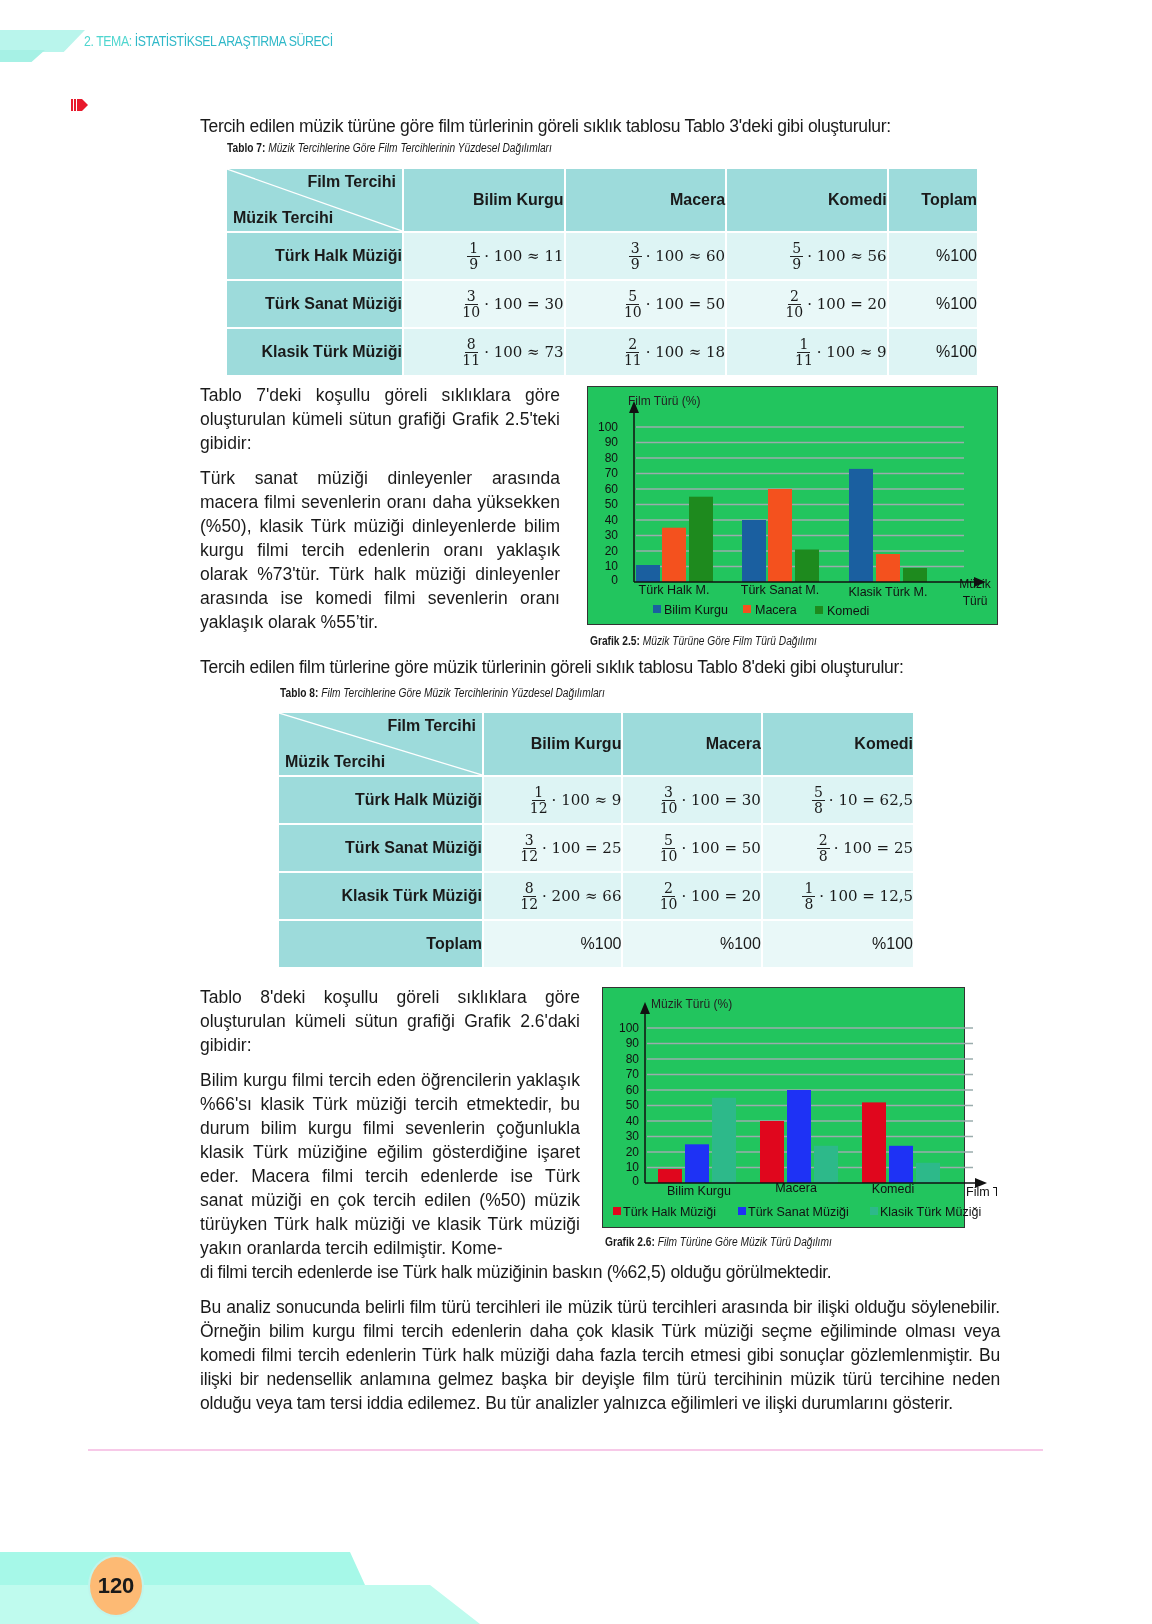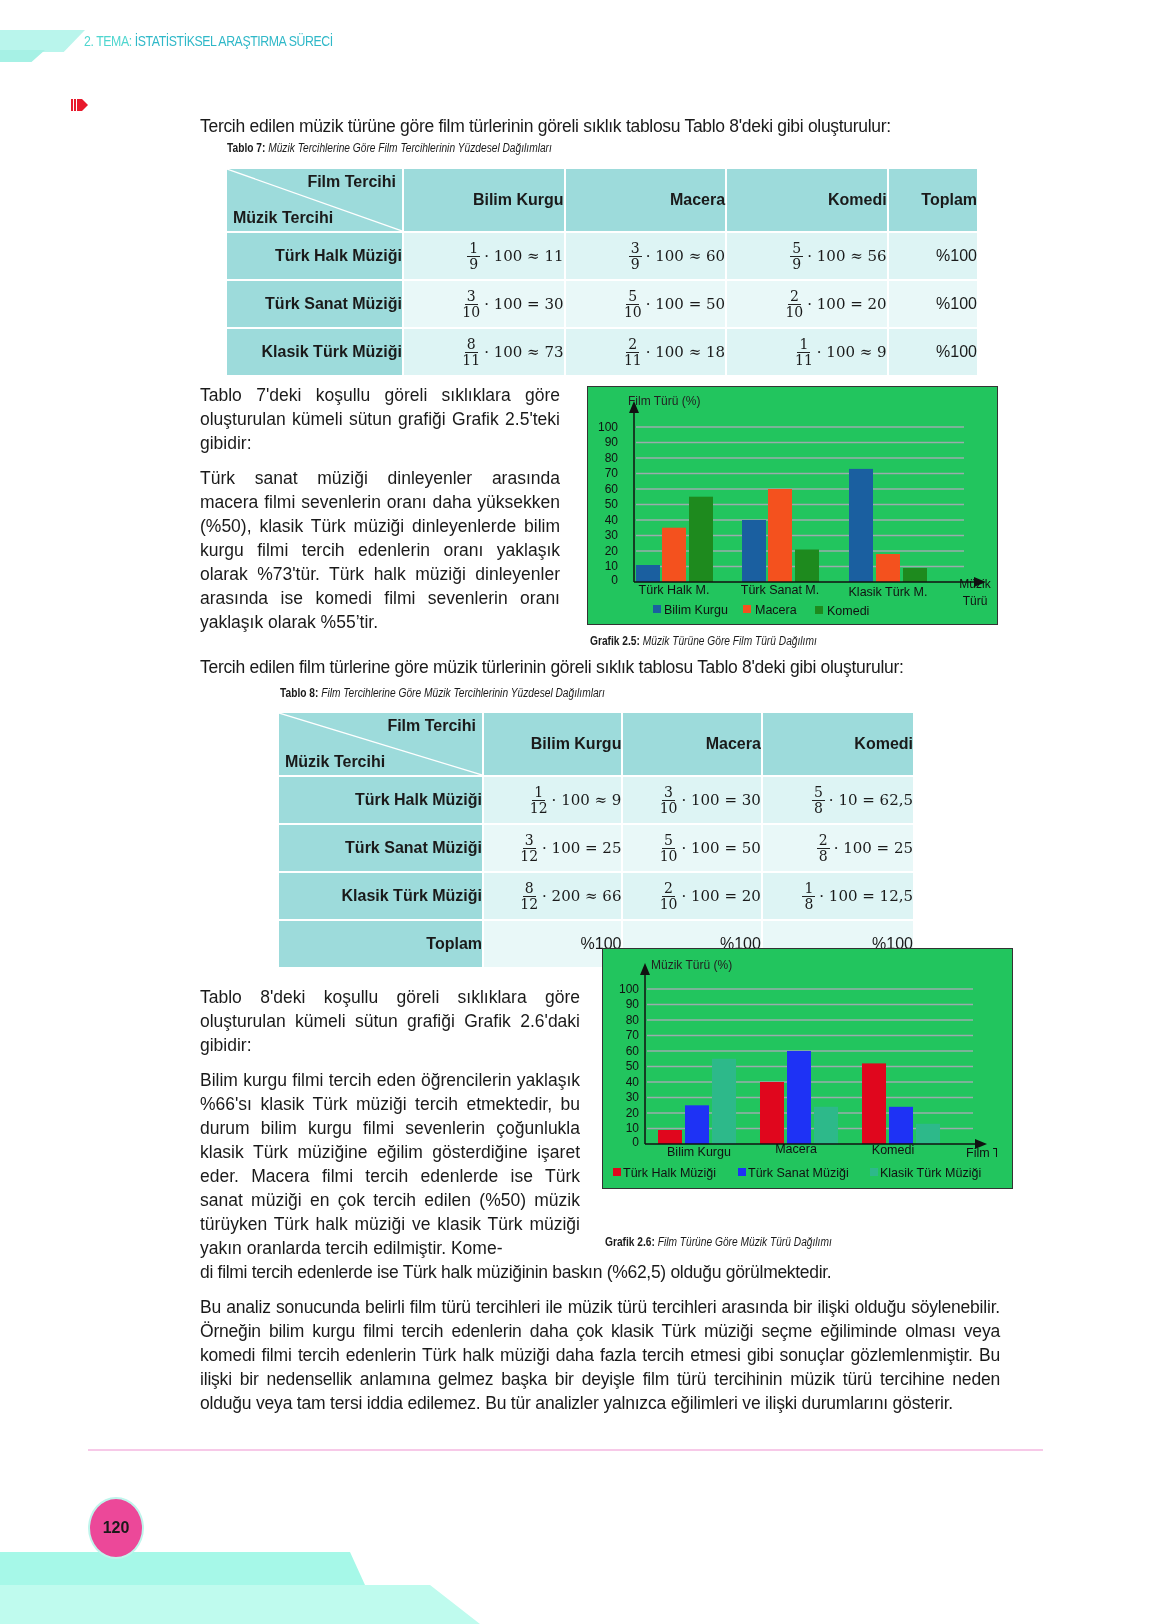--- a/index.html
+++ b/index.html
@@ -21,35 +21,35 @@
 .diag svg{position:absolute;left:0;top:0;width:100%;height:100%}
 .diag .ft{position:absolute;right:6px;top:4px;font-weight:bold}
 .diag .mt{position:absolute;left:6px;bottom:4px;font-weight:bold}
 .frac{display:inline-flex;flex-direction:column;align-items:center;vertical-align:middle;font-size:14px;line-height:15px;margin-right:4px}
 .frac .n{border-bottom:1px solid #222;padding:0 2px}
 .expr{font-family:"DejaVu Serif",serif;font-size:15px;white-space:nowrap}
 .chartbox{position:absolute;border:1.5px solid #333;background:#22c55e}
 .footer-line{position:absolute;left:88px;top:1449px;width:955px;height:2px;background:#f7c9e8}
 .ft-band1{position:absolute;left:0;top:1552px;width:365px;height:33px;background:#a6f8e8;clip-path:polygon(0 0,350px 0,100% 100%,0 100%)}
 .ft-band2{position:absolute;left:0;top:1585px;width:480px;height:39px;background:#bffbee;clip-path:polygon(0 0,430px 0,100% 100%,0 100%)}
-.pagenum{position:absolute;left:88px;top:1497px;width:56px;height:62px;border-radius:50%;background:#ec4899;border:2px solid #bff5ec;display:flex;align-items:center;justify-content:center;font-weight:bold;font-size:16px}
+.pagenum{position:absolute;left:88px;top:1555px;width:56px;height:62px;border-radius:50%;background:#fdba74;border:2px solid #bff5ec;display:flex;align-items:center;justify-content:center;font-weight:bold;font-size:22px}
 </style>
 </head>
 <body>
 
 <div class="hdr-band1"></div>
 <div class="hdr-band2"></div>
 <div class="hdr-title"><span>2. TEMA: </span><b>İSTATİSTİKSEL ARAŞTIRMA SÜRECİ</b></div>
 <svg class="arrow-ic" viewBox="0 0 18 16">
     <rect x="0" y="2" width="2" height="12" fill="#e8192c"></rect>
     <rect x="3" y="2" width="2" height="12" fill="#e8192c"></rect>
     <polygon points="6,2 11,2 17,8 11,14 6,14" fill="#e8192c"></polygon>
   </svg>
 
-<div class="p" style="left:200px;top:114px;width:790px;white-space:nowrap;letter-spacing:-0.3px">Tercih edilen müzik türüne göre film türlerinin göreli sıklık tablosu Tablo 8'deki gibi oluşturulur:</div>
+<div class="p" style="left:200px;top:114px;width:790px;white-space:nowrap;letter-spacing:-0.3px">Tercih edilen müzik türüne göre film türlerinin göreli sıklık tablosu Tablo 3'deki gibi oluşturulur:</div>
 <div class="cap" style="left:227px;top:141px"><b>Tablo 7:</b><span> Müzik Tercihlerine Göre Film Tercihlerinin Yüzdesel Dağılımları</span></div>
 
 <table class="t" style="left:225px;top:167px;width:754px">
   <tbody>
       <tr style="height:64px">
     <td class="h diag" style="width:177px">
       <svg preserveAspectRatio="none" viewBox="0 0 100 100">
             <line x1="0" y1="0" x2="100" y2="100" stroke="#fff" stroke-width="1.5"></line>
           </svg>
       <span class="ft">Film Tercihi</span>
@@ -242,21 +242,21 @@
     <td class="c2">%100</td>
     <td class="c2">%100</td>
   </tr>
 </tbody>
   </table>
 
 <div class="p" style="left:200px;top:985px;width:380px">Tablo 8'deki koşullu göreli sıklıklara göre oluşturulan kümeli sütun grafiği Grafik 2.6'daki gibidir:</div>
 <div class="p" style="left:200px;top:1068px;width:380px">Bilim kurgu filmi tercih eden öğrencilerin yaklaşık %66'sı klasik Türk müziği tercih etmektedir, bu durum bilim kurgu filmi sevenlerin çoğunlukla klasik Türk müziğine eğilim gösterdiğine işaret eder. Macera filmi tercih edenlerde ise Türk sanat müziği en çok tercih edilen (%50) müzik türüyken Türk halk müziği ve klasik Türk müziği yakın oranlarda tercih edilmiştir. Kome-</div>
 <div class="p" style="left:200px;top:1260px;width:800px;white-space:nowrap;letter-spacing:-0.3px">di filmi tercih edenlerde ise Türk halk müziğinin baskın (%62,5) olduğu görülmektedir.</div>
 
-<div class="chartbox" style="left:602px;top:948px;width:411px;height:241px">
+<div class="chartbox" style="left:602px;top:987px;width:363px;height:241px">
   <svg width="394" height="238" viewBox="0 0 394 238" font-family="Liberation Sans, sans-serif">
     <text x="48" y="20" font-size="12" fill="#222">Müzik Türü (%)</text>
     <g stroke="#9aacac" stroke-width="1.4">
       <line x1="44" y1="40" x2="370" y2="40"></line>
         <line x1="44" y1="55.5" x2="370" y2="55.5"></line>
         <line x1="44" y1="71" x2="370" y2="71"></line>
         <line x1="44" y1="86.5" x2="370" y2="86.5"></line>
         <line x1="44" y1="102" x2="370" y2="102"></line>
         <line x1="44" y1="117.5" x2="370" y2="117.5"></line>
         <line x1="44" y1="133" x2="370" y2="133"></line>

